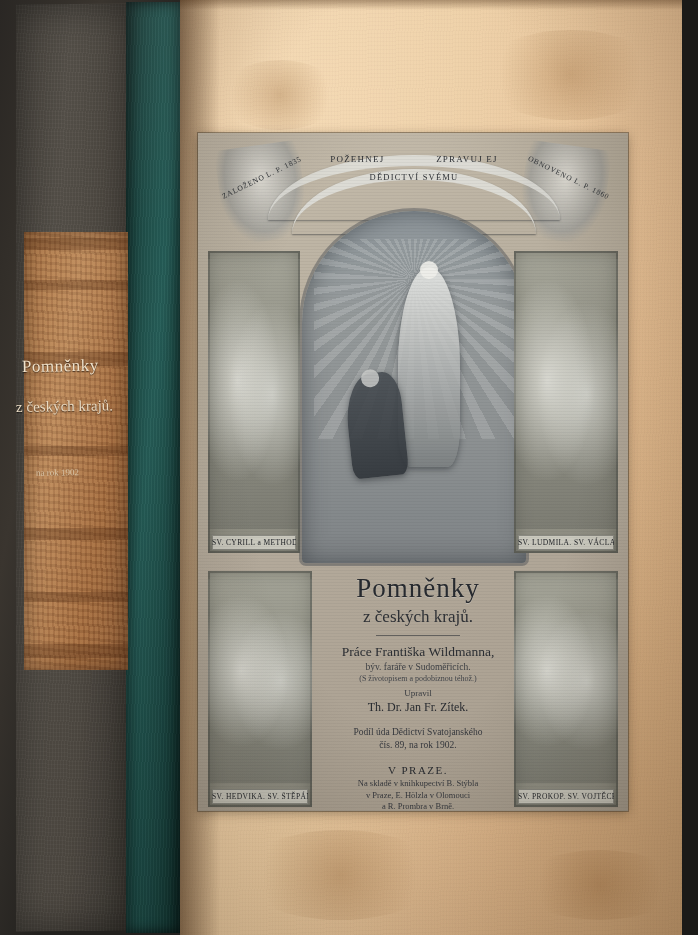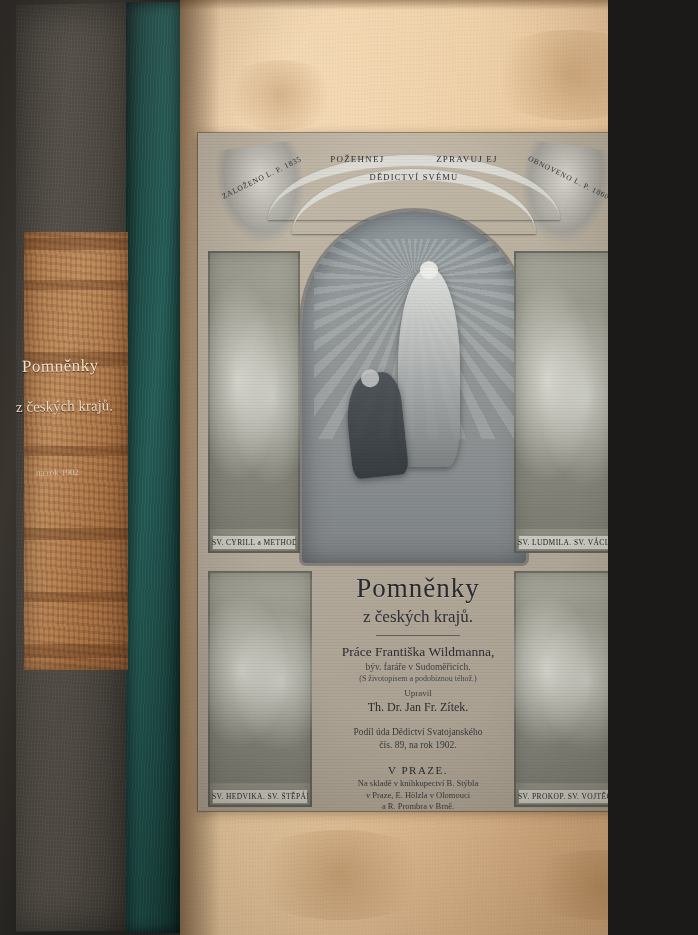--- a/index.html
+++ b/index.html
@@ -5,21 +5,21 @@
   html, body {
     margin: 0;
     padding: 0;
     background: #1b1a18;
   }
   body {
     font-family: "Liberation Serif", serif;
   }
   .photo {
     position: relative;
-    width: 608px;
+    width: 682px;
     height: 935px;
     overflow: hidden;
     background: #404040;
   }
 
   
   .bg-dark {
     position: absolute;
     inset: 0;
     background:

